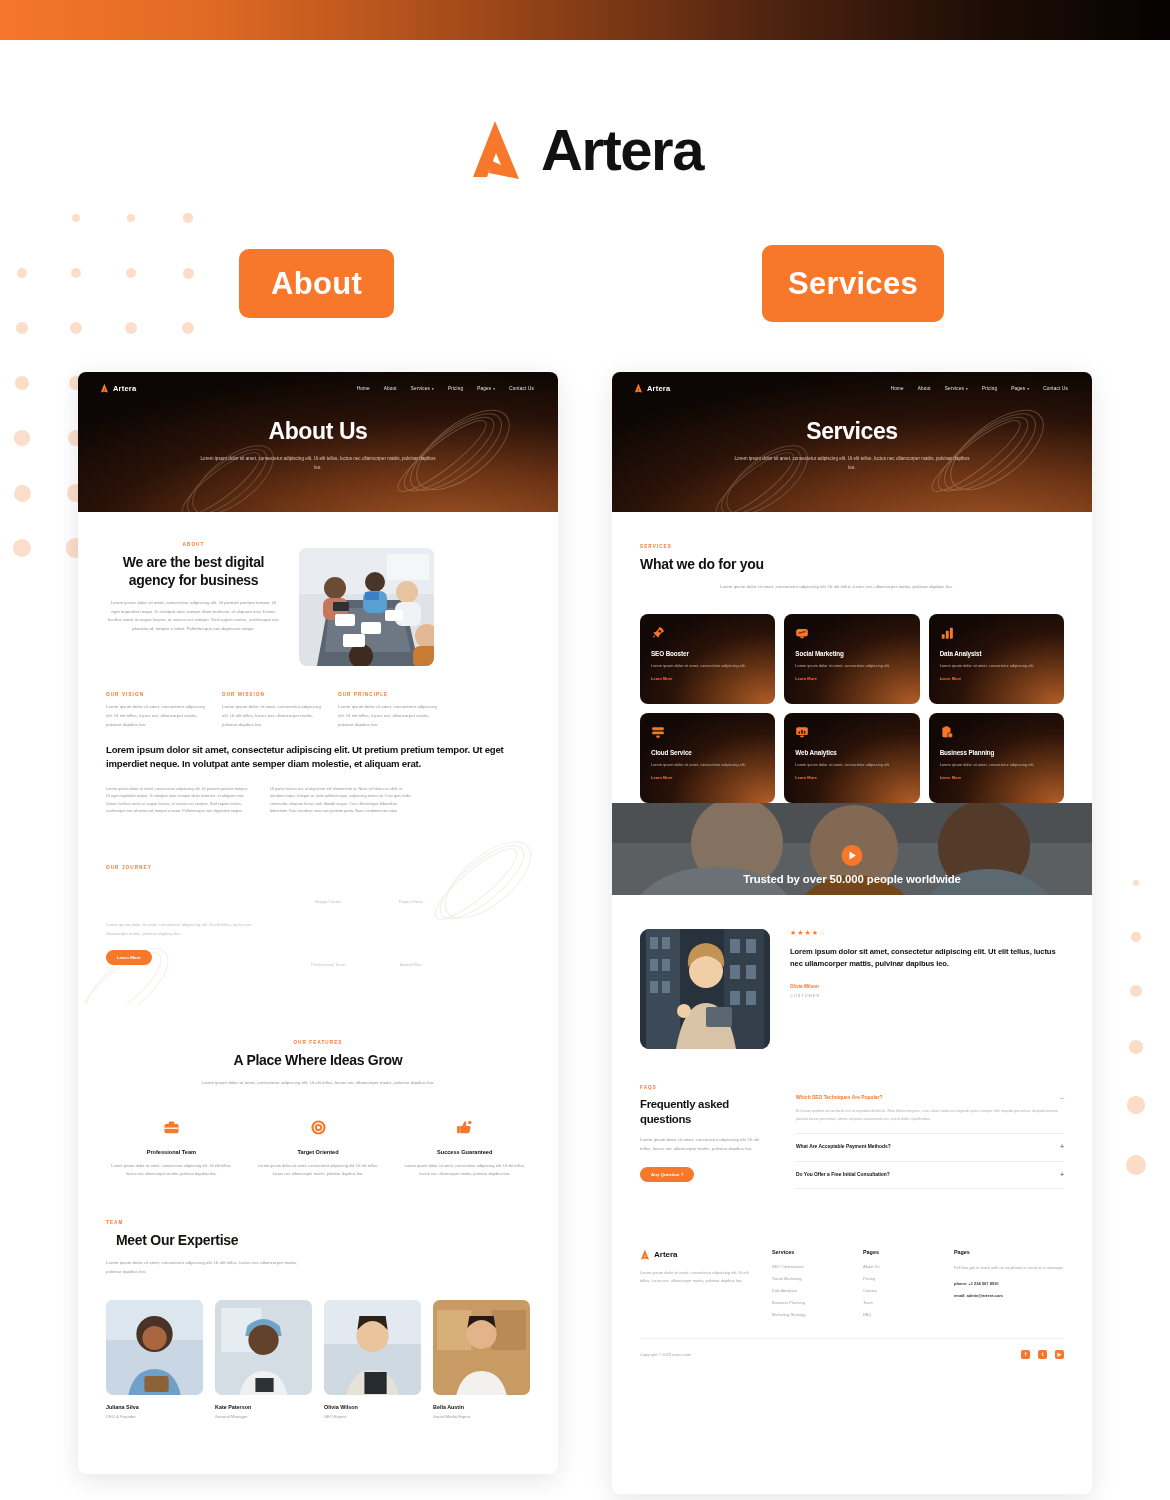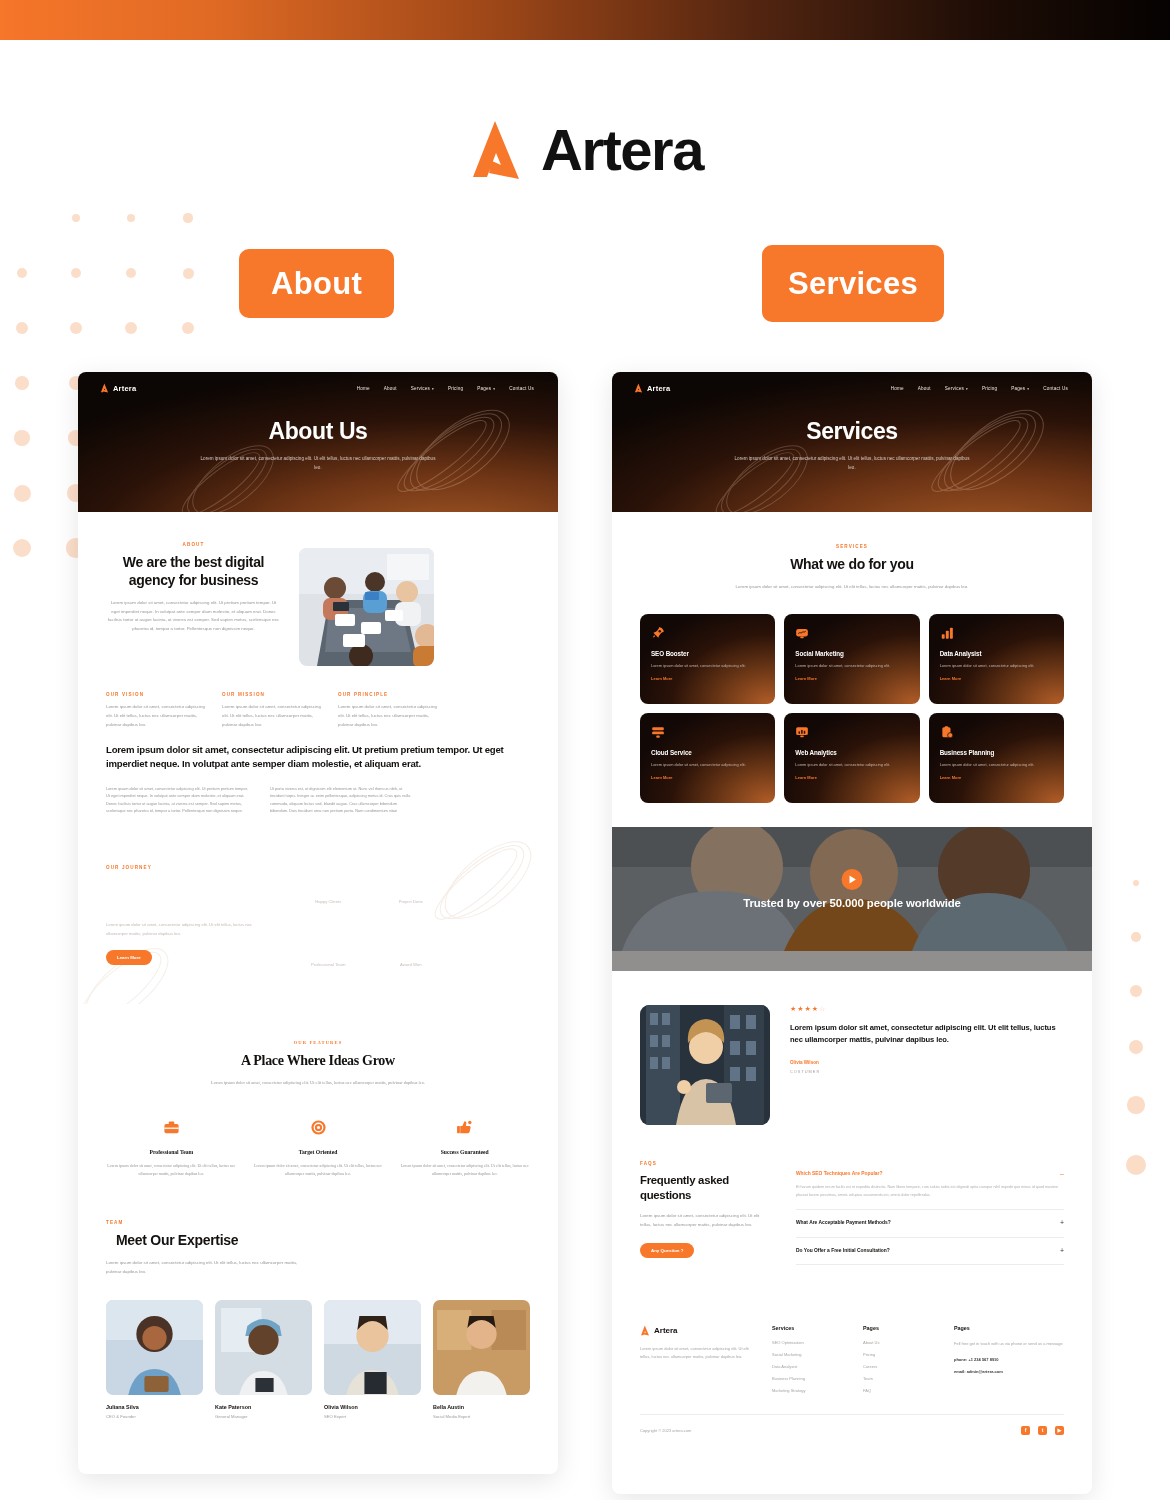--- a/index.html
+++ b/index.html
@@ -83,47 +83,47 @@
   .journey-inner { position:relative; display:flex; padding:26px 28px 0 28px; }
   .journey-left { width:182px; }
   .journey-h { color:#fff; font-size:13.5px; font-weight:700; line-height:1.34; letter-spacing:-.3px; margin:6px 0 9px; }
   .journey-p { color:#c6b8b0; font-size:4.2px; line-height:2.0; width:150px; }
   .stats { display:grid; grid-template-columns:1fr 1fr; gap:30px 26px; margin-left:12px; padding-top:6px; }
   .stat { text-align:center; }
   .stat-num { color:#fff; font-size:20px; font-weight:700; letter-spacing:-.6px; }
   .stat-lbl { color:#c9bcb5; font-size:4.2px; margin-top:5px; }
 
   
-  .features { padding:36px 28px 0; text-align:center;font-family:Liberation Serif, serif; }
+  .features { padding:36px 28px 0; text-align:center; }
   .feat-grid { display:flex; gap:16px; margin-top:28px; }
   .feat { flex:1; text-align:center; }
   .feat-icon { height:24px; display:flex; align-items:center; justify-content:center; }
   .feat-t { font-size:5.6px; font-weight:700; margin:9px 0 7px; color:#14110f; }
   .feat .p { font-size:4.0px; line-height:2.0; }
 
   
   .team { padding:42px 28px 0; }
   .team-grid { display:flex; gap:12px; margin-top:24px; }
   .member { flex:1; }
   .member-ph { width:100%; height:95px; border-radius:7px; overflow:hidden; position:relative; }
   .member-n { font-size:5.4px; font-weight:700; margin-top:9px; color:#14110f; }
   .member-r { font-size:4.2px; color:#a09a96; margin-top:4px; }
 
   
-  .svc-head { padding:32px 28px 0; text-align:center; }
+  .svc-head { padding:32px 28px 0; }
   .svc-grid { display:grid; grid-template-columns:repeat(3,1fr); gap:9px; padding:22px 28px 0; }
   .svc-card { height:90px; border-radius:8px; padding:12px 11px; position:relative; overflow:hidden;
     background:radial-gradient(120% 130% at 95% 100%, #B05C27 0%, #663415 32%, #2A1208 60%, #120806 88%); }
   .svc-icon { height:17px; display:flex; align-items:flex-start; }
   .svc-t { color:#fff; font-size:6.3px; font-weight:700; margin-top:7px; letter-spacing:-.1px; }
   .svc-p { color:#c3b4ac; font-size:3.9px; line-height:1.9; margin-top:5px; }
   .svc-l { color:#F7772B; font-size:4.0px; font-weight:700; margin-top:7px; }
 
   
-  .video { margin-top:24px; height:144px; position:relative; overflow:hidden; }
+  .video { height:92px; position:relative; overflow:hidden; }
   .video-overlay { position:absolute; inset:0; background:rgba(22,20,19,.48); }
   .play { position:absolute; left:50%; top:42px; transform:translateX(-50%);
      width:21px; height:21px; border-radius:50%; background:#F7772B; display:flex; align-items:center; justify-content:center; }
   .video-t { position:absolute; left:0; right:0; top:68px; text-align:center; color:#fff;
      font-size:11.4px; font-weight:700; line-height:1.42; letter-spacing:-.1px; }
 
   
   .testi { display:flex; gap:20px; padding:34px 28px 0; }
   .testi-ph { width:130px; height:120px; border-radius:9px; overflow:hidden; position:relative; flex:none; }
   .stars { color:#F7772B; font-size:7px; letter-spacing:1px; }

